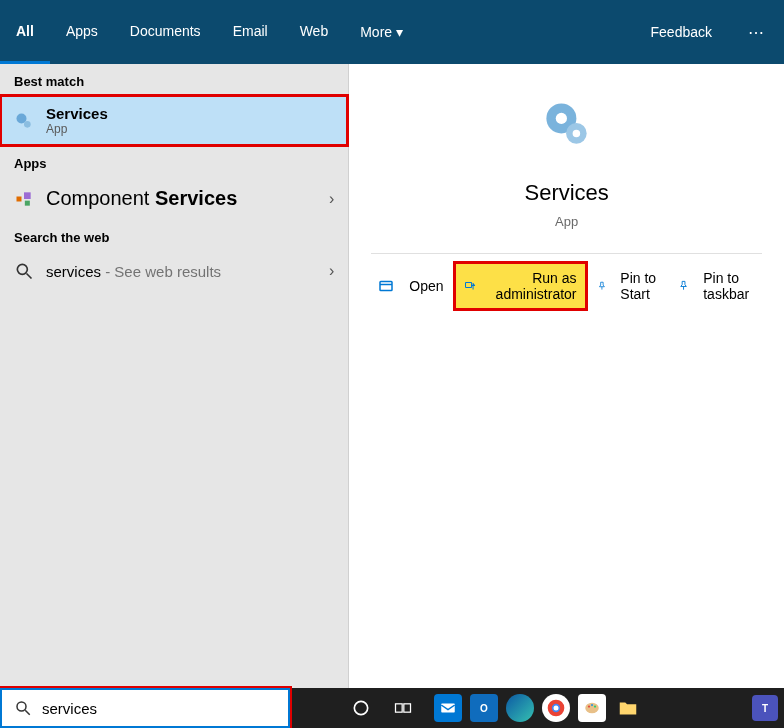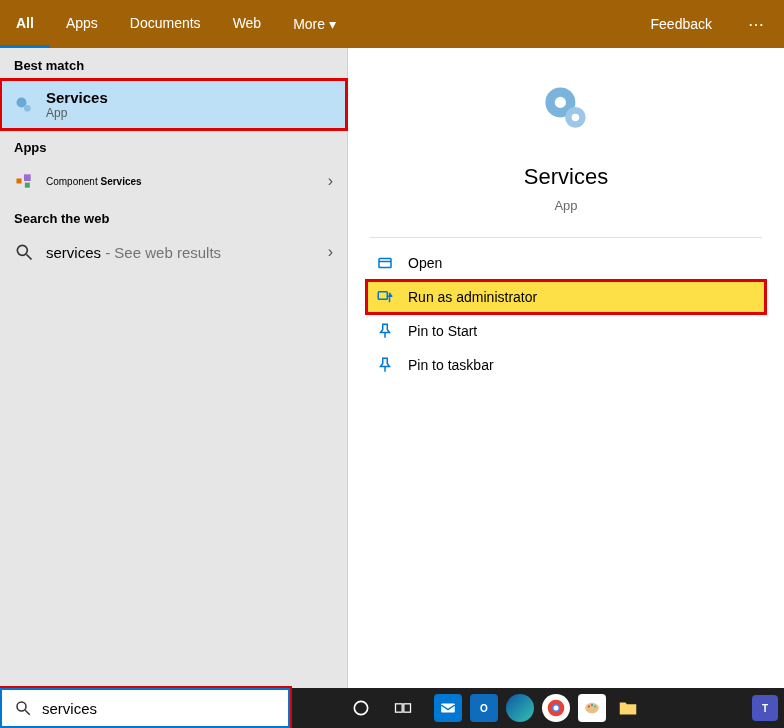--- a/index.html
+++ b/index.html
@@ -1,38 +1,38 @@
 <!DOCTYPE html>
 <html><head>
   <meta charset="utf-8">
   <style>
     * { margin: 0; padding: 0; box-sizing: border-box; font-family: "Segoe UI", Arial, sans-serif; }
     body { width: 784px; height: 728px; overflow: hidden; background: #fff; position: relative; }
 
     
     .filter-bar {
-      height: 48px; background: #a16207; display: flex; align-items: stretch;
+      height: 64px; background: #0c4a6e; display: flex; align-items: stretch;
       color: #fff; font-size: 14px;
     }
     .filter-tab {
       padding: 0 16px; display: flex; align-items: center; cursor: pointer;
       border-bottom: 3px solid transparent;
     }
     .filter-tab.active { border-bottom-color: #0078d4; font-weight: 600; }
     .filter-more { display: flex; align-items: center; gap: 4px; padding: 0 16px; }
     .filter-spacer { flex: 1; }
     .filter-feedback { padding: 18px 18px; display: flex; align-items: center; }
     .filter-dots { padding: 0 18px; display: flex; align-items: center; font-size: 16px; letter-spacing: 2px; }
 
     
     .main { display: flex; height: calc(100% - 48px - 40px); }
 
     
     .left-pane {
-      width: 347px; background: #e6e6e6; display: flex; flex-direction: column;
+      width: 379px; background: #e6e6e6; display: flex; flex-direction: column;
       font-size: 14px; color: #000;
     }
     .section-header {
       font-weight: 600; font-size: 13px; padding: 10px 14px 6px 14px; color: #000;
     }
     .result-item {
       display: flex; align-items: center; gap: 12px; padding: 10px 14px;
       position: relative;
     }
     .result-item.selected { background: #bee0f7; }
@@ -40,39 +40,39 @@
       position: absolute; right: 14px; top: 50%; transform: translateY(-50%);
       color: #555; font-size: 16px;
     }
     .result-icon { width: 20px; height: 20px; display: flex; align-items: center; justify-content: center; flex-shrink: 0; }
     .result-text { display: flex; flex-direction: column; }
     .result-title { font-size: 15px; }
     .result-sub { font-size: 12px; color: #5a5a5a; }
     .highlight-box-red {
       outline: 3px solid #e00000; outline-offset: -2px;
     }
-    .component-services-text { font-size: 10px; }
+    .component-services-text { font-size: 20px; }
     .component-services-text b { font-weight: 700; }
 
     .web-item .result-title { font-size: 15px; color: #000; }
     .web-item .dim { color: #737373; }
 
     
     .right-pane {
       flex: 1; background: #fff; border-left: 1px solid #d0d0d0;
       display: flex; flex-direction: column; align-items: stretch;
       padding-top: 30px;
     }
     .detail-header { display: flex; flex-direction: column; align-items: center; gap: 8px; }
     .detail-icon { width: 60px; height: 60px; display: flex; align-items: center; justify-content: center; }
     .detail-title { font-size: 22px; font-weight: 400; margin-top: 18px; }
     .detail-sub { font-size: 13px; color: #6a6a6a; }
     .detail-hr { width: 90%; height: 1px; background: #e0e0e0; margin: 24px auto 8px auto; }
 
-    .action-list { display: flex; flex-direction: column; padding: 0 18px; }
+    .action-list { display: flex; flex-direction: row; padding: 0 18px; }
     .action-item {
       display: flex; align-items: center; gap: 14px; padding: 8px 10px;
       font-size: 14px; color: #000; cursor: pointer;
     }
     .action-item.highlighted {
       background: #fde047; outline: 3px solid #e00000; outline-offset: -2px; text-align: right;
     }
     .action-icon { width: 18px; height: 18px; display: flex; align-items: center; justify-content: center; color: #0078d4; }
 
     
@@ -102,20 +102,21 @@
     .tb-right-icon { width: 30px; height: 40px; display:flex; align-items:center; justify-content:center; }
     .purple { background:#4b53bc; }
   </style>
 </head>
 <body>
 
 <div class="filter-bar">
   <div class="filter-tab active">All</div>
   <div class="filter-tab">Apps</div>
   <div class="filter-tab">Documents</div>
+  <div class="filter-tab">Email</div>
   <div class="filter-tab">Web</div>
   <div class="filter-more">
     <span>More</span>
     <span>▾</span>
   </div>
   <div class="filter-spacer"></div>
   <div class="filter-feedback">Feedback</div>
   <div class="filter-dots">⋯</div>
 </div>
 

